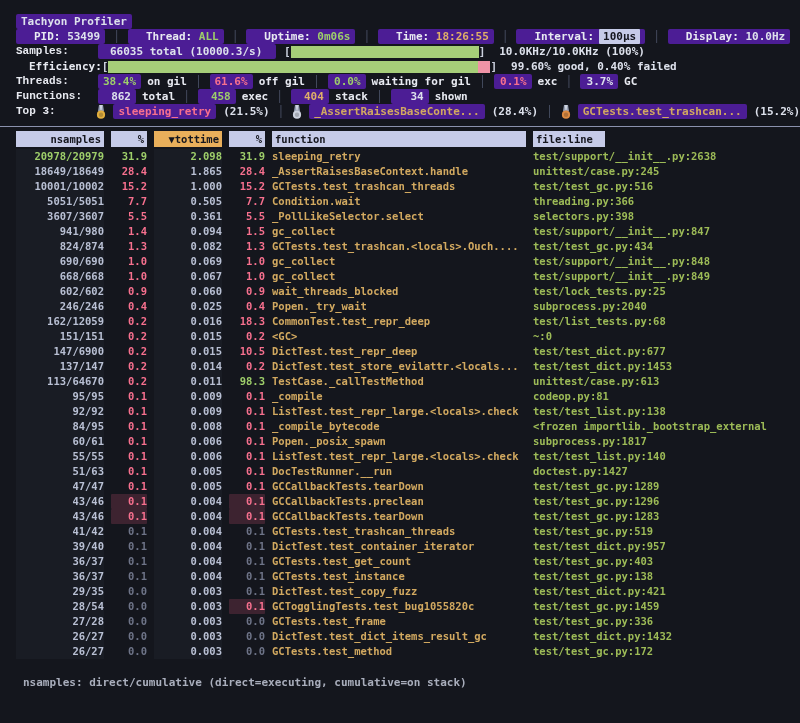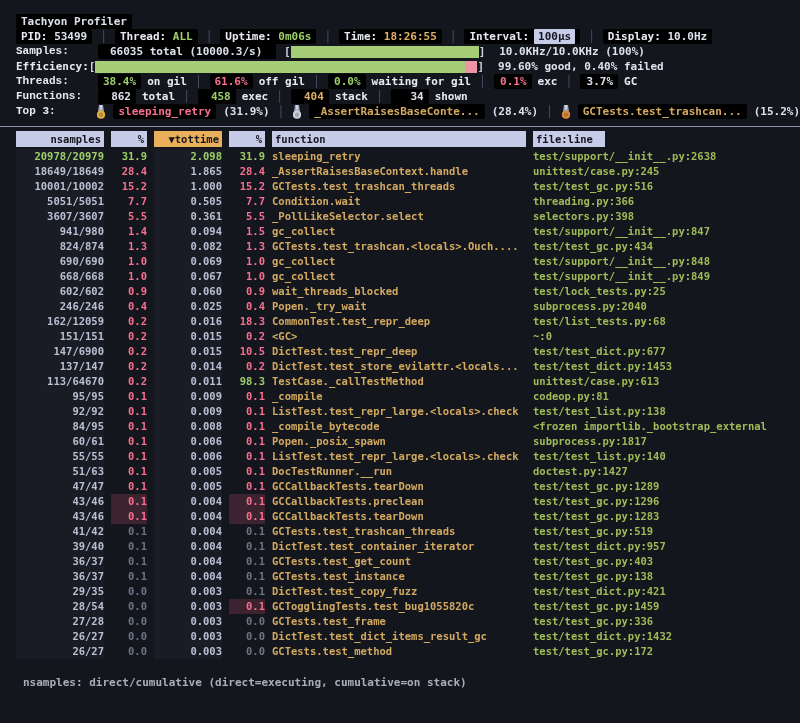--- a/index.html
+++ b/index.html
@@ -5,22 +5,22 @@
   * { box-sizing: border-box; }
   html,body { margin:0; padding:0; background:#14161d; }
   .screen {
     width:800px; height:723px; position:relative; overflow:hidden;
     background:#14161d; color:#dde1ec;
     font-family:"DejaVu Sans Mono", monospace;
     font-size:11px; font-weight:bold;
   }
   .top { padding:14px 0 0 16px; }
   .line { height:15px; line-height:15px; white-space:nowrap; display:flex; align-items:center; }
-  .chip { background:#000000; padding:0 5px; border-radius:2px; display:inline-flex; align-items:center; }
-  .lbl { color:#e8eaf1; }
+  .chip { background:#4c1d95; padding:0 5px; border-radius:2px; display:inline-flex; align-items:center; }
+  .lbl { color:#e8eaf1;margin-left:13px; }
   .fixlbl { display:inline-block; width:82px; color:#e8eaf1;font-family:Liberation Mono, monospace; }
   .sep { color:#4a5065; margin:0 8px; }
   .bracket { color:#ccd1df; }
   .c-green{color:#9ece6a} .c-red{color:#f7708e} .c-orange{color:#e0af68}
   .c-plain{color:#dde1ec} .c-tan{color:#d2a960} .c-dim{color:#6e7488} .c-num{color:#b9c0d4}
   .chip-lav { background:#c6cbe8; color:#15161e; padding:0 4px; margin-left:5px; border-radius:1px; }
   .stat-lbl { margin-left:6px; color:#e8eaf1; }
   .statrow .chip { justify-content:flex-end; min-width:38px; }
   .bar { height:12px; background:#a6ce79; display:inline-block; vertical-align:middle; }
   .barwrap { display:inline-flex; height:12px; align-items:stretch; }
@@ -152,21 +152,21 @@
       <span class="fixlbl">Top 3:</span>
       <span class="line" style="padding:0">
           <span class="t3">
             <svg class="medal" width="10" height="14" viewBox="0 0 10 14">
               <path d="M3 0h4l1 6.2H2Z" fill="#98a0b4"></path>
               <path d="M3.6 0h2.8L5.6 5H4.4Z" fill="#cdd3df"></path>
               <circle cx="5" cy="9.7" r="4.1" fill="#e2ae3d"></circle>
               <circle cx="5" cy="9.7" r="2.2" fill="rgba(20,22,29,0.22)"></circle>
             </svg>
             <span class="chip c-red">sleeping_retry</span>
-            <span class="t3-share">(31.9%)</span>
+            <span class="t3-share">(21.5%)</span>
           </span>
           <span class="sep">│</span>
           <span class="t3">
             <svg class="medal" width="10" height="14" viewBox="0 0 10 14">
               <path d="M3 0h4l1 6.2H2Z" fill="#98a0b4"></path>
               <path d="M3.6 0h2.8L5.6 5H4.4Z" fill="#cdd3df"></path>
               <circle cx="5" cy="9.7" r="4.1" fill="#ccd2de"></circle>
               <circle cx="5" cy="9.7" r="2.2" fill="rgba(20,22,29,0.22)"></circle>
             </svg>
             <span class="chip c-tan">_AssertRaisesBaseConte...</span>

